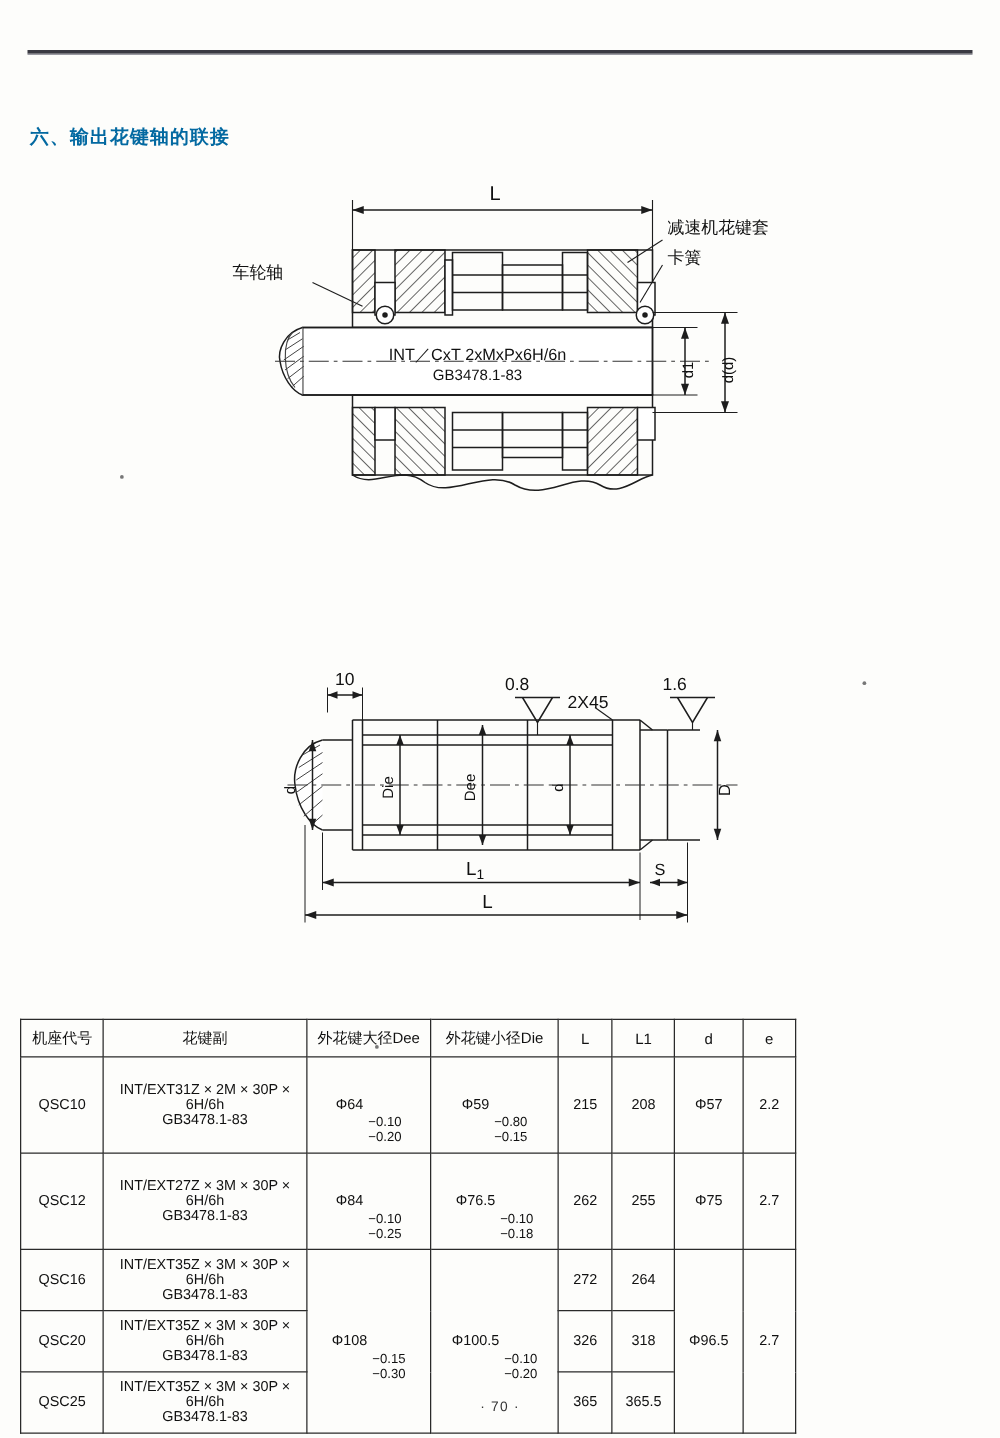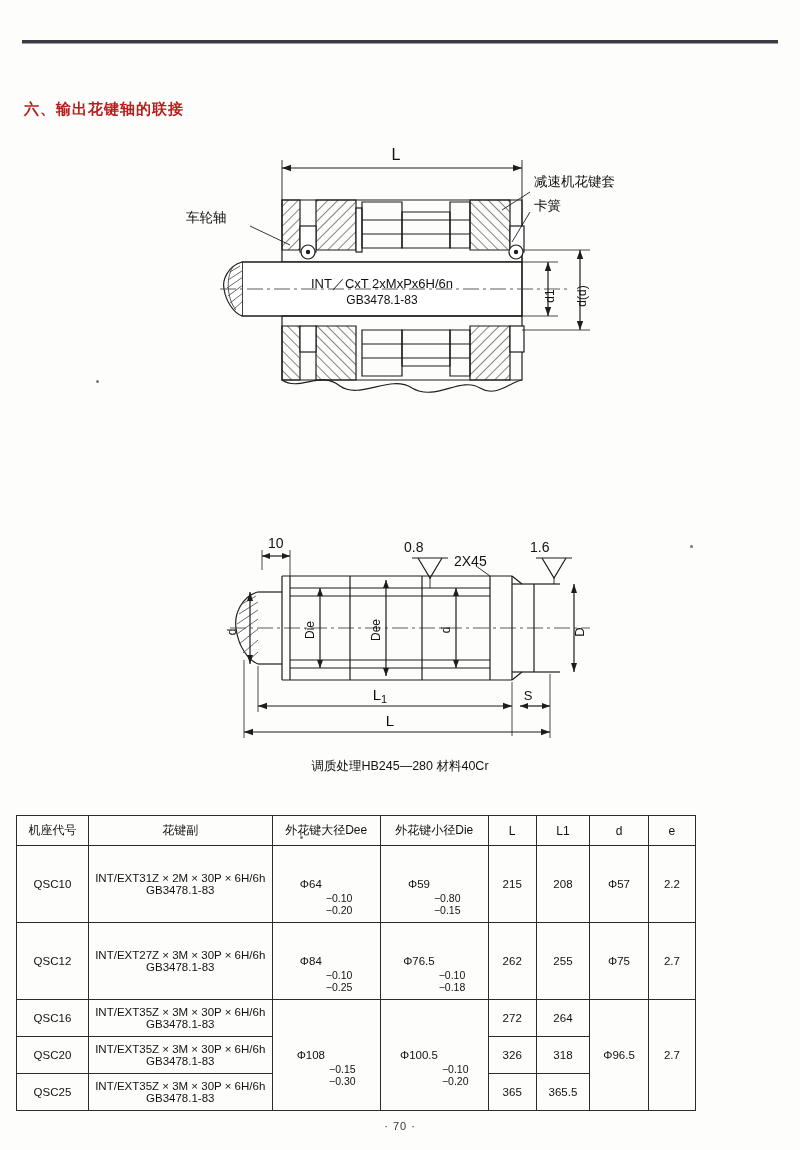--- a/index.html
+++ b/index.html
@@ -18,40 +18,40 @@
   .top-rule{
     position:absolute;left:22px;top:40px;width:756px;height:3px;
     background:#3a3a42;
   }
   .top-rule::after{
     content:"";position:absolute;left:0;top:3px;width:756px;height:1px;background:#9a9aa2;
   }
   .section-title{
     position:absolute;left:24px;top:100px;
     font-size:15px;font-weight:bold;letter-spacing:1px;
-    color:#b91c1c;
+    color:#0369a1;
   }
 
   
   .fig1{position:absolute;left:150px;top:130px;width:520px;height:300px;}
   .fig1 svg{display:block;}
   .lbl{font-family:"Liberation Sans",sans-serif;}
 
   
   .fig2{position:absolute;left:190px;top:530px;width:460px;height:230px;}
 
   .note{
     position:absolute;left:0;right:0;top:758px;text-align:center;
     font-size:12.5px;color:#111;
   }
 
   
   .tbl-wrap{position:absolute;left:16px;top:815px;width:768px;}
   table.spec{
-    border-collapse:collapse;width:680px;
+    border-collapse:collapse;width:621px;
     font-size:11.5px;color:#111;padding-left:20px;
   }
   table.spec th, table.spec td{
     border:1px solid #2a2a2a;
     text-align:center;
     vertical-align:middle;
     padding:6px 2px;
   }
   table.spec th{font-weight:normal;font-size:12px;}
   .c-code{width:78px;}
@@ -292,21 +292,20 @@
         <text x="190" y="100" font-size="12" text-anchor="middle" transform="rotate(-90 190 100)">Dee</text>
         <text x="260" y="100" font-size="12" text-anchor="middle" transform="rotate(-90 260 100)">d</text>
         <text x="394" y="102" font-size="13" text-anchor="middle" transform="rotate(-90 394 102)">D</text>
         <text x="190" y="170" font-size="15" text-anchor="middle">L<tspan font-size="11" dy="3">1</tspan></text>
         <text x="200" y="196" font-size="15" text-anchor="middle">L</text>
         <text x="338" y="170" font-size="13" text-anchor="middle">S</text>
       </g>
     </svg>
   </div>
 
-  <div class="note">调质处理HB245—280  材料40Cr</div>
 
   <div class="tbl-wrap">
     <table class="spec">
       <thead>
         <tr>
           <th class="c-code">机座代号</th>
           <th class="c-spline">花键副</th>
           <th class="c-dee">外花键大径Dee</th>
           <th class="c-die">外花键小径Die</th>
           <th class="c-l">L</th>

